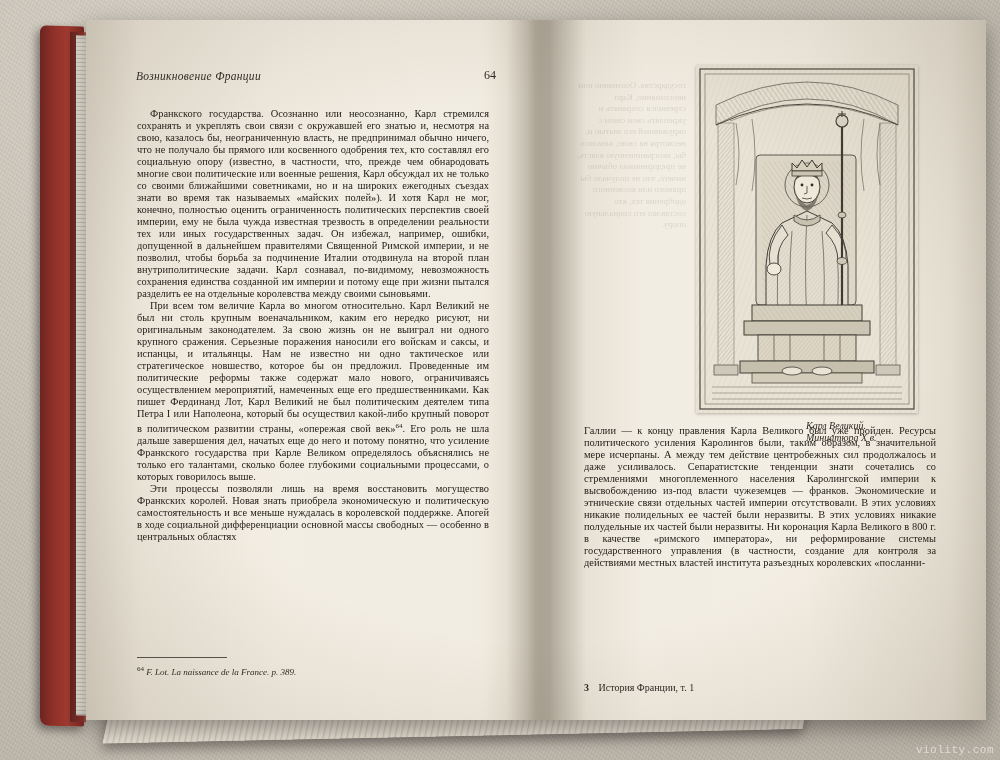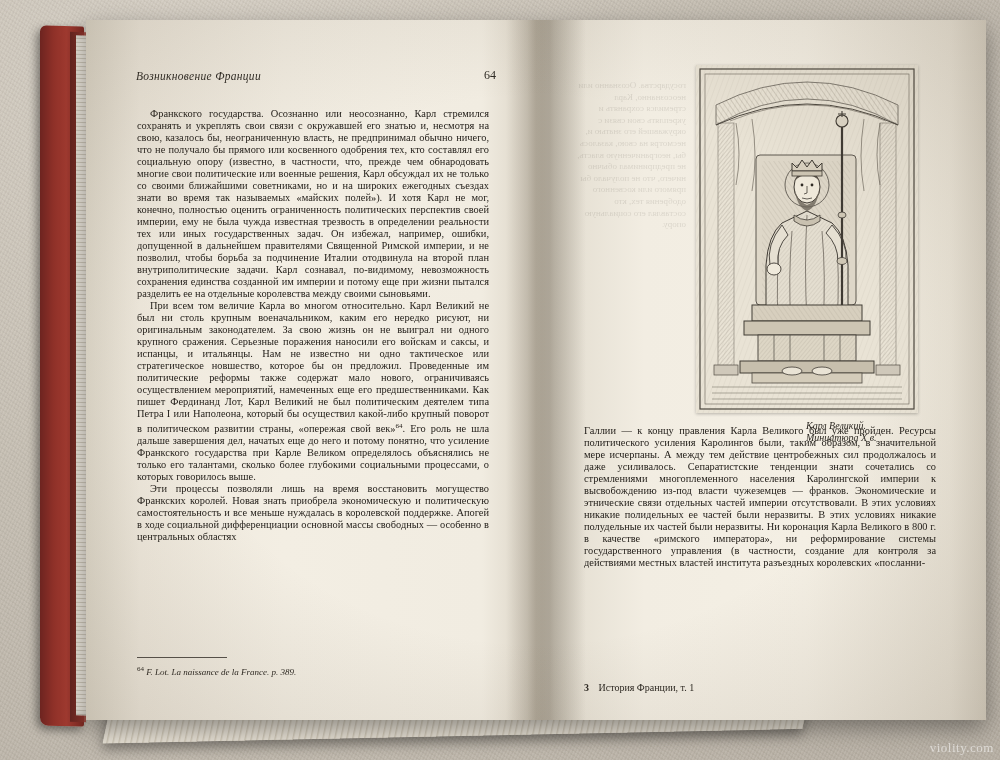--- a/index.html
+++ b/index.html
@@ -240,22 +240,22 @@
     transform: scaleX(-1);
     overflow: hidden;
     pointer-events: none;
   }
 
   
   .watermark {
     position: absolute;
     right: 6px;
     bottom: 4px;
-    font-family: Liberation Serif, serif;
-    font-size: 13px;
+    font-family: Liberation Mono, monospace;
+    font-size: 11px;
     color: rgba(255,255,255,0.55);
     letter-spacing: .5px;
   }
 </style>
 </head>
 <body>
 
 <div id="page">
   <div class="backdrop-noise"></div>
 

